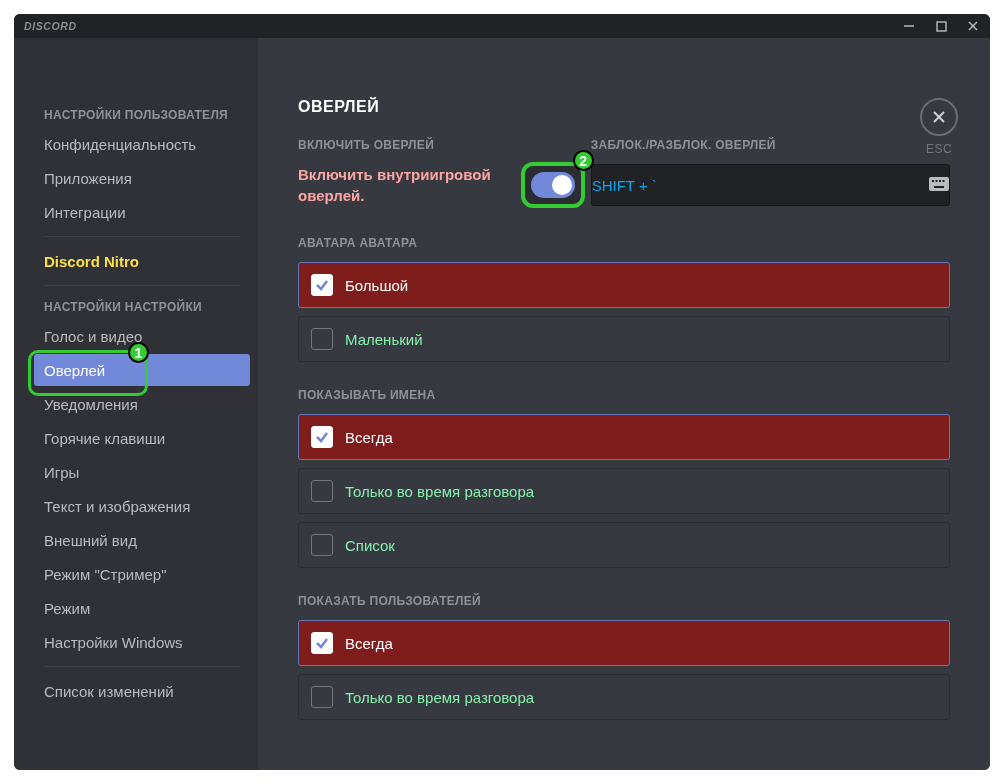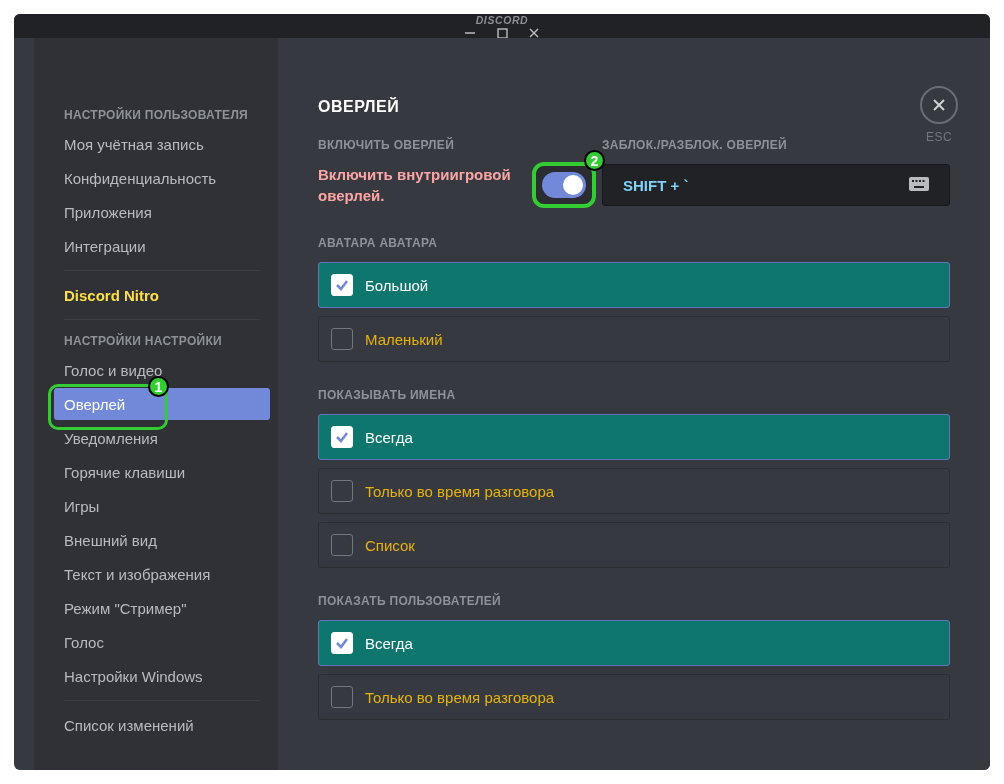--- a/index.html
+++ b/index.html
@@ -26,39 +26,37 @@
   display: flex;
   flex-direction: column;
 }
 .titlebar {
   height: 24px;
   background: #202225;
   display: flex;
   align-items: center;
   padding: 0 10px;
   justify-content: space-between;
-  flex-direction: column;
 }
 .titlebar-left {
   font-size: 10.5px;
   font-weight: 800;
   letter-spacing: 0.6px;
   color: #8b8e93;
   font-style: italic;
 }
 .titlebar-right { display: flex; gap: 18px; align-items: center; }
 .win-icon { width: 14px; height: 14px; display: flex; align-items: center; justify-content: center; }
 .win-icon svg { stroke: #b9bbbe; }
 .body { flex: 1; display: flex; overflow: hidden; }
 .sidebar {
   width: 244px;
   background: #2f3136;
   padding: 60px 8px 12px 20px;
   overflow-y: auto;
-  margin-left: 20px;
 }
 .side-header {
   font-size: 12px;
   font-weight: 700;
   color: #8e9297;
   letter-spacing: 0.3px;
   padding: 6px 10px;
   margin-top: 4px;
 }
 .side-item {
@@ -106,21 +104,21 @@
 .main {
   flex: 1;
   background: #36393f;
   padding: 60px 40px 0 40px;
   overflow-y: auto;
   position: relative;
 }
 .esc-col {
   position: absolute;
   right: 32px;
-  top: 48px;
+  top: 60px;
   display: flex;
   flex-direction: column;
   align-items: center;
   gap: 6px;
 }
 .esc-btn {
   width: 38px; height: 38px;
   border: 2px solid #6a6d73;
   border-radius: 50%;
   display: flex; align-items: center; justify-content: center;
@@ -176,42 +174,42 @@
   pointer-events: none;
   background: rgba(0,0,0,0.2);
 }
 .keybind-box {
   background: #202225;
   border: 1px solid #16171a;
   border-radius: 3px;
   height: 42px;
   display: flex;
   align-items: center;
-  padding: 0 20px;
-  color: #7dd3fc;
+  padding: 0 0;
+  color: #0ea5e9;
   font-size: 15px;
-  font-weight: 700;
+  font-weight: 400;
   justify-content: space-between;
 }
 .kb-icon svg { fill: #b9bbbe; }
 .section { margin-bottom: 26px; }
 .option {
   border: 1px solid #2b2d31;
   border-radius: 3px;
   padding: 11px 12px;
   display: flex;
   align-items: center;
   gap: 12px;
-  color: #eab308;
+  color: #86efac;
   font-size: 15px;
   margin-bottom: 8px;
   cursor: pointer;
 }
 .option.selected {
-  background: #0f766e;
+  background: #7f1d1d;
   border-color: #6375bd;
   color: #fff;
 }
 .checkbox {
   width: 22px; height: 22px;
   border: 1.5px solid #72767d;
   border-radius: 3px;
   display: flex; align-items: center; justify-content: center;
   flex-shrink: 0;
 }
@@ -246,40 +244,39 @@
               <line x1="2" y1="2" x2="10" y2="10" stroke-width="1.5"></line>
               <line x1="10" y1="2" x2="2" y2="10" stroke-width="1.5"></line>
             </svg>
         </div>
       </div>
     </div>
 
     <div class="body">
       <div class="sidebar">
         <div class="side-header">НАСТРОЙКИ ПОЛЬЗОВАТЕЛЯ</div>
-        <div class="side-item">Моя учётная запись</div>
         <div class="side-item">Конфиденциальность</div>
         <div class="side-item">Приложения</div>
         <div class="side-item">Интеграции</div>
         <div class="side-sep"></div>
         <div class="side-item nitro">Discord Nitro</div>
         <div class="side-sep"></div>
         <div class="side-header">НАСТРОЙКИ НАСТРОЙКИ</div>
         <div class="side-item">Голос и видео</div>
         <div class="side-item selected highlight1">
           <span>Оверлей</span>
           <span class="badge-num" style="left:94px;top:-12px">1</span>
         </div>
         <div class="side-item">Уведомления</div>
         <div class="side-item">Горячие клавиши</div>
         <div class="side-item">Игры</div>
+        <div class="side-item">Текст и изображения</div>
         <div class="side-item">Внешний вид</div>
-        <div class="side-item">Текст и изображения</div>
         <div class="side-item">Режим "Стример"</div>
-        <div class="side-item">Голос</div>
+        <div class="side-item">Режим</div>
         <div class="side-item">Настройки Windows</div>
         <div class="side-sep"></div>
         <div class="side-item">Список изменений</div>
       </div>
 
       <div class="main">
         <div class="esc-col">
           <div class="esc-btn">
             <svg width="18" height="18" viewBox="0 0 18 18">
                 <line x1="4" y1="4" x2="14" y2="14" stroke-width="2"></line>

